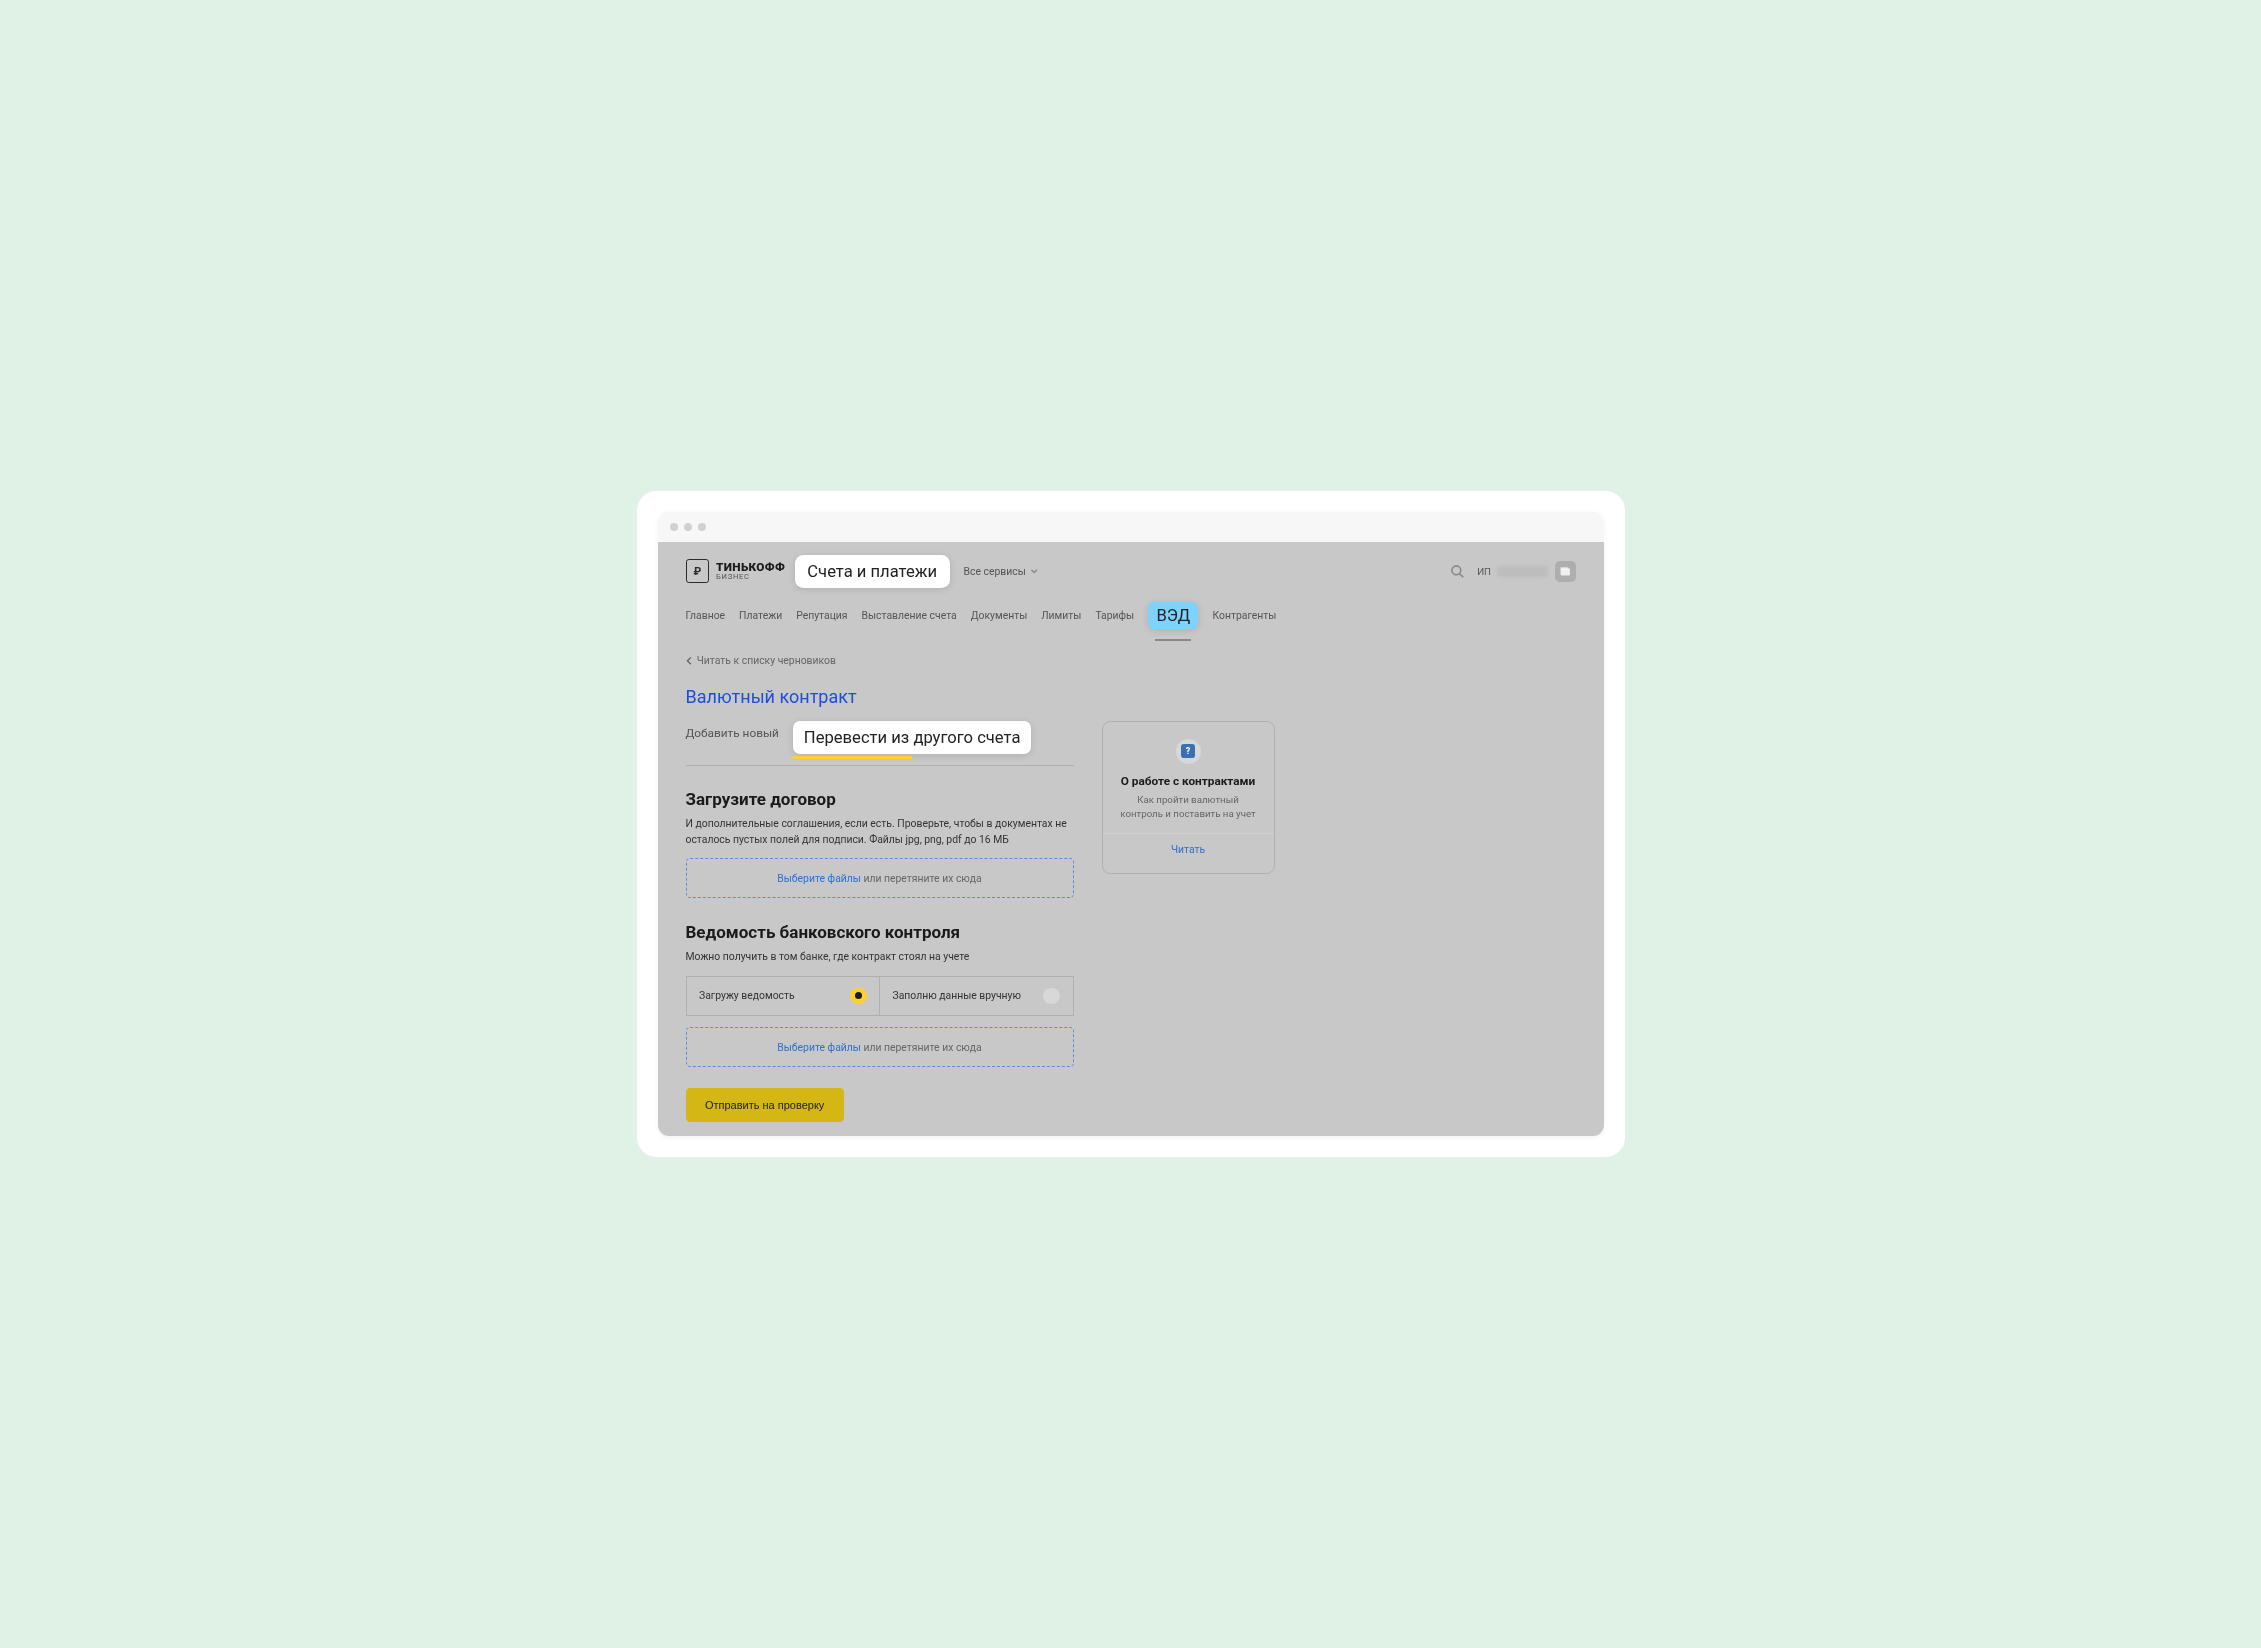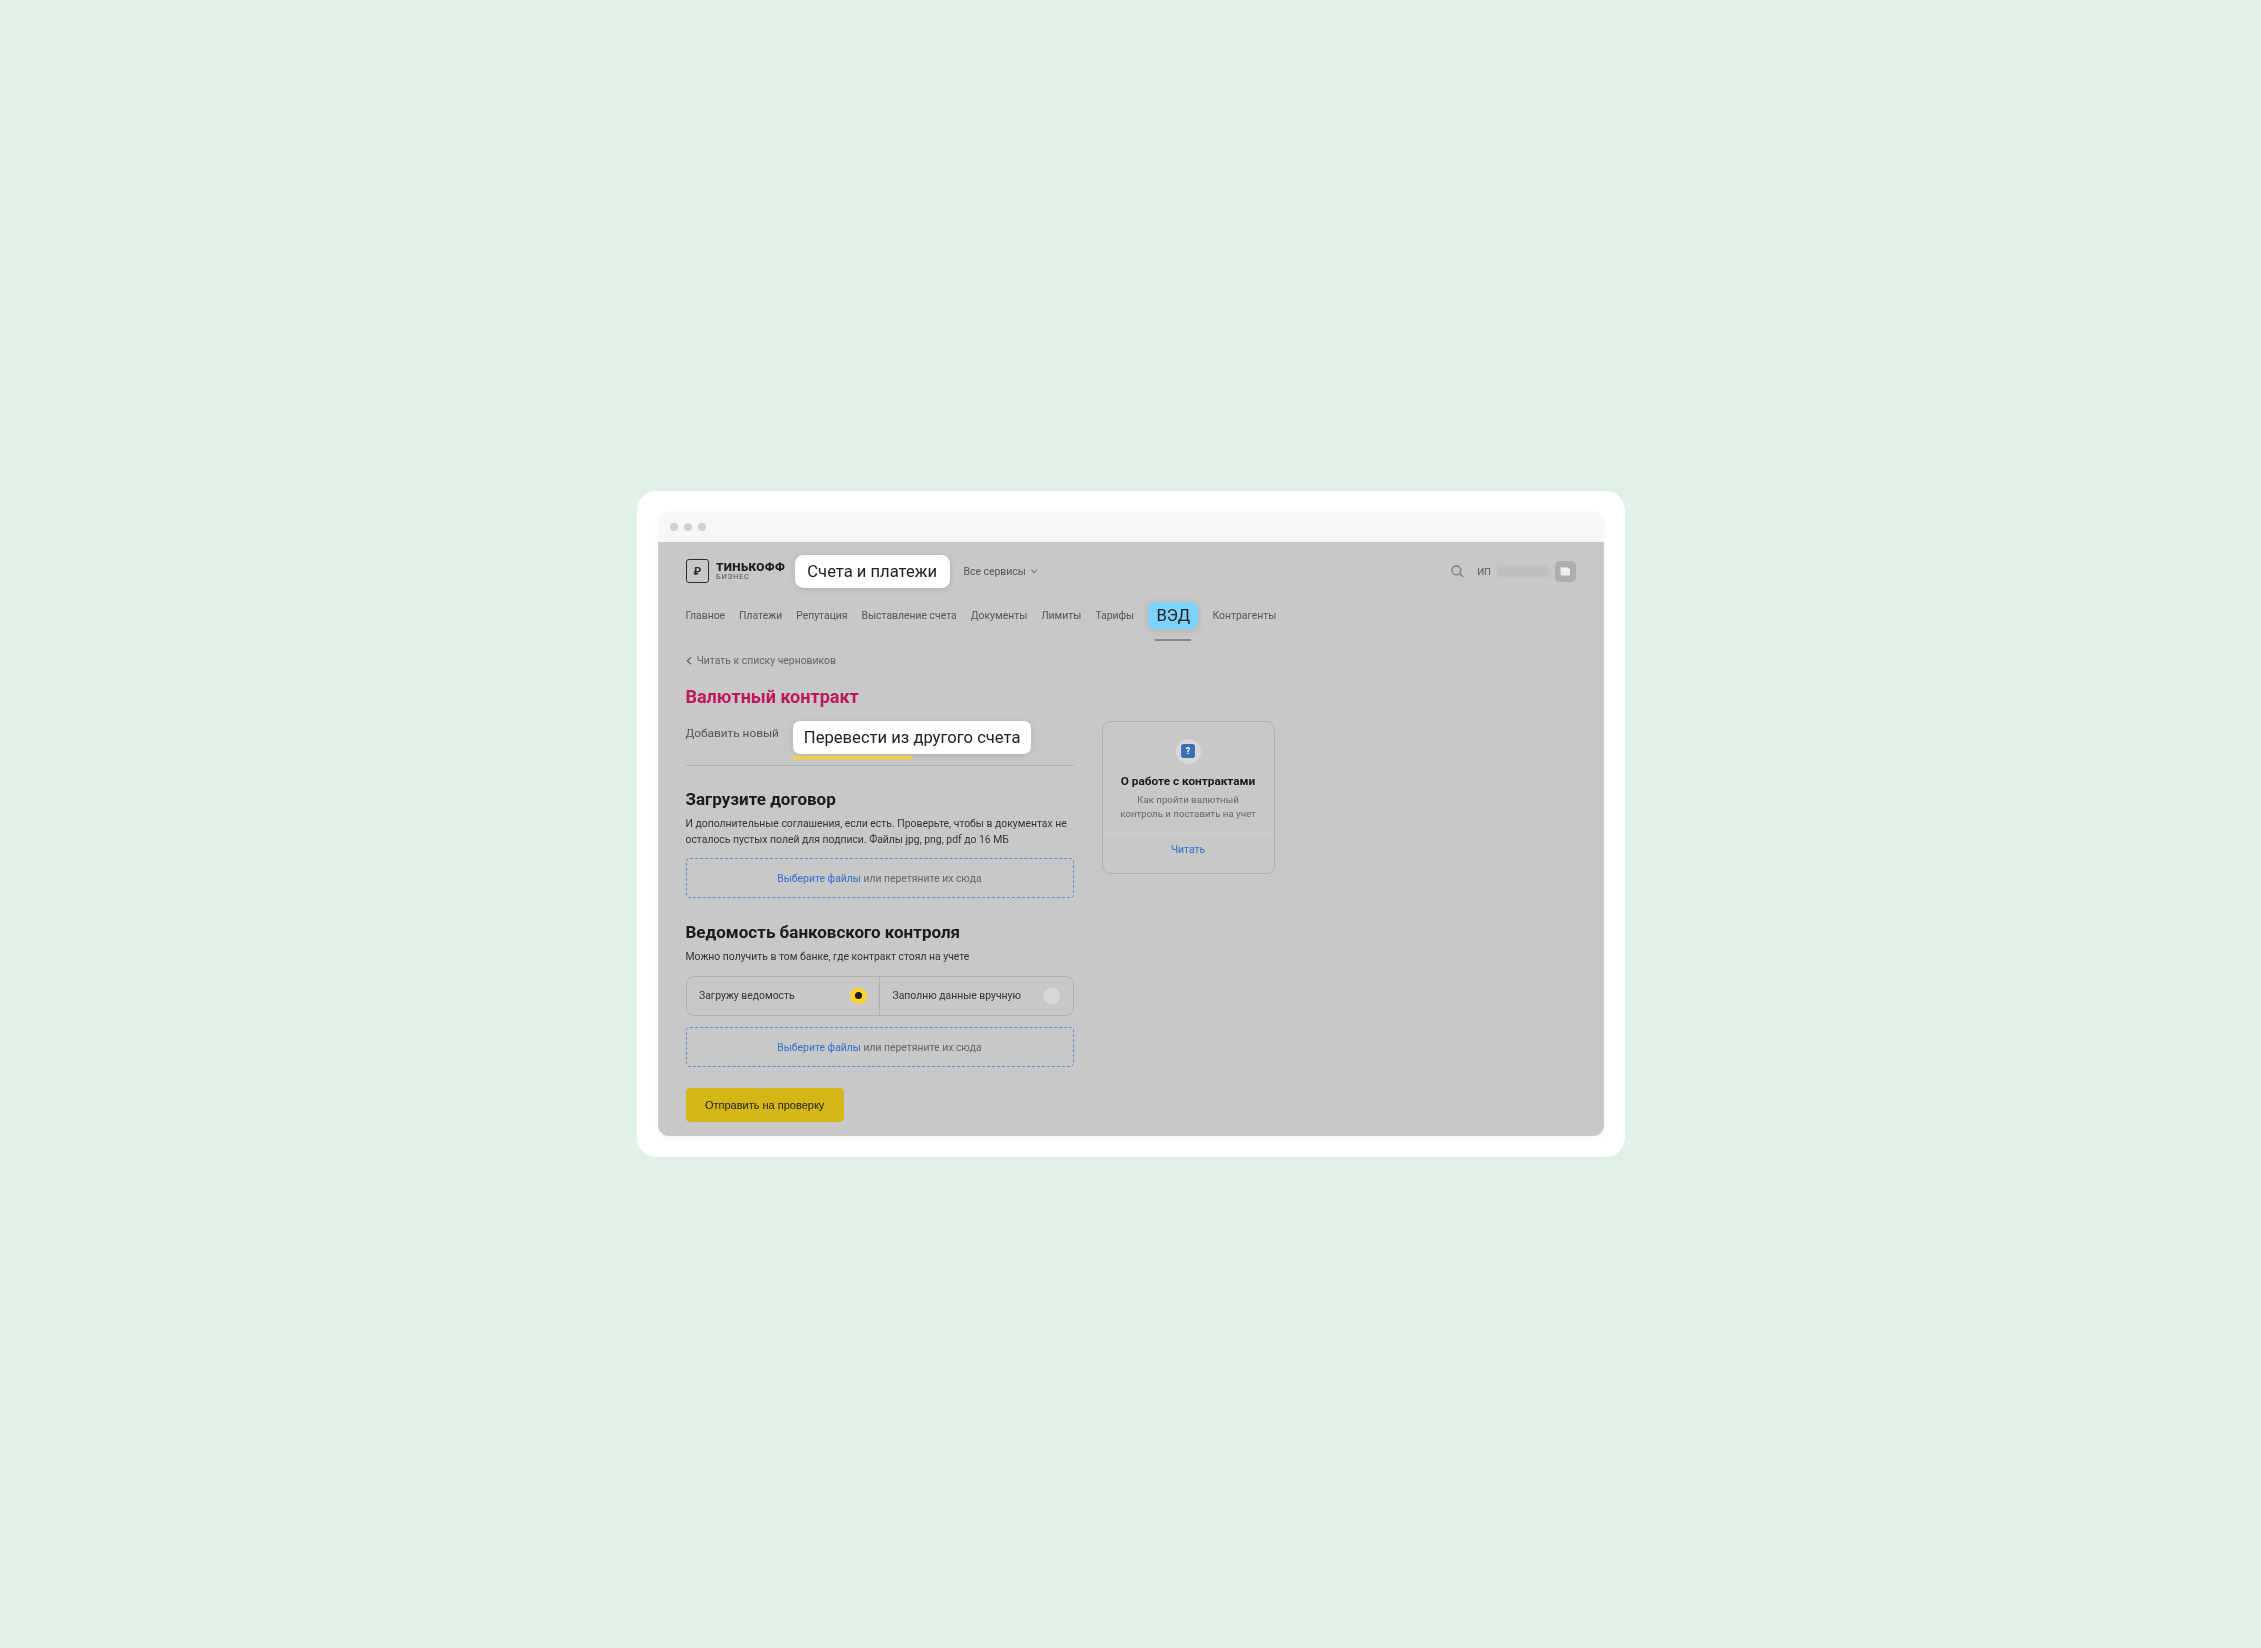--- a/index.html
+++ b/index.html
@@ -128,22 +128,22 @@
     .back-link {
       display: flex;
       align-items: center;
       gap: 4.2px;
       color: #666;
       font-size: 10.4px;
       cursor: pointer;
     }
     .page-title {
       font-size: 18px;
-      font-weight: 700;
-      color: #be185d;
+      font-weight: 400;
+      color: #1d4ed8;
       margin-top: 19.4px;
     }
     .layout {
       display: flex;
       gap: 28px;
       margin-top: 14px;
     }
     .main { flex: 1; max-width: 388px; }
     .side { width: 173px; }
     .tabs {
@@ -184,21 +184,21 @@
       text-align: center;
       font-size: 10.4px;
       color: #666;
       cursor: pointer;
     }
     .dropzone .link { color: #2f6fd0; }
     .radio-row {
       display: flex;
       margin-top: 11px;
       border: 0.7px solid #b0b0b0;
-      border-radius: 8px;
+      border-radius: 0;
       overflow: hidden;
     }
     .radio-opt {
       flex: 1;
       padding: 11px 12.5px;
       display: flex;
       align-items: center;
       justify-content: space-between;
       font-size: 10.4px;
       color: #333;

